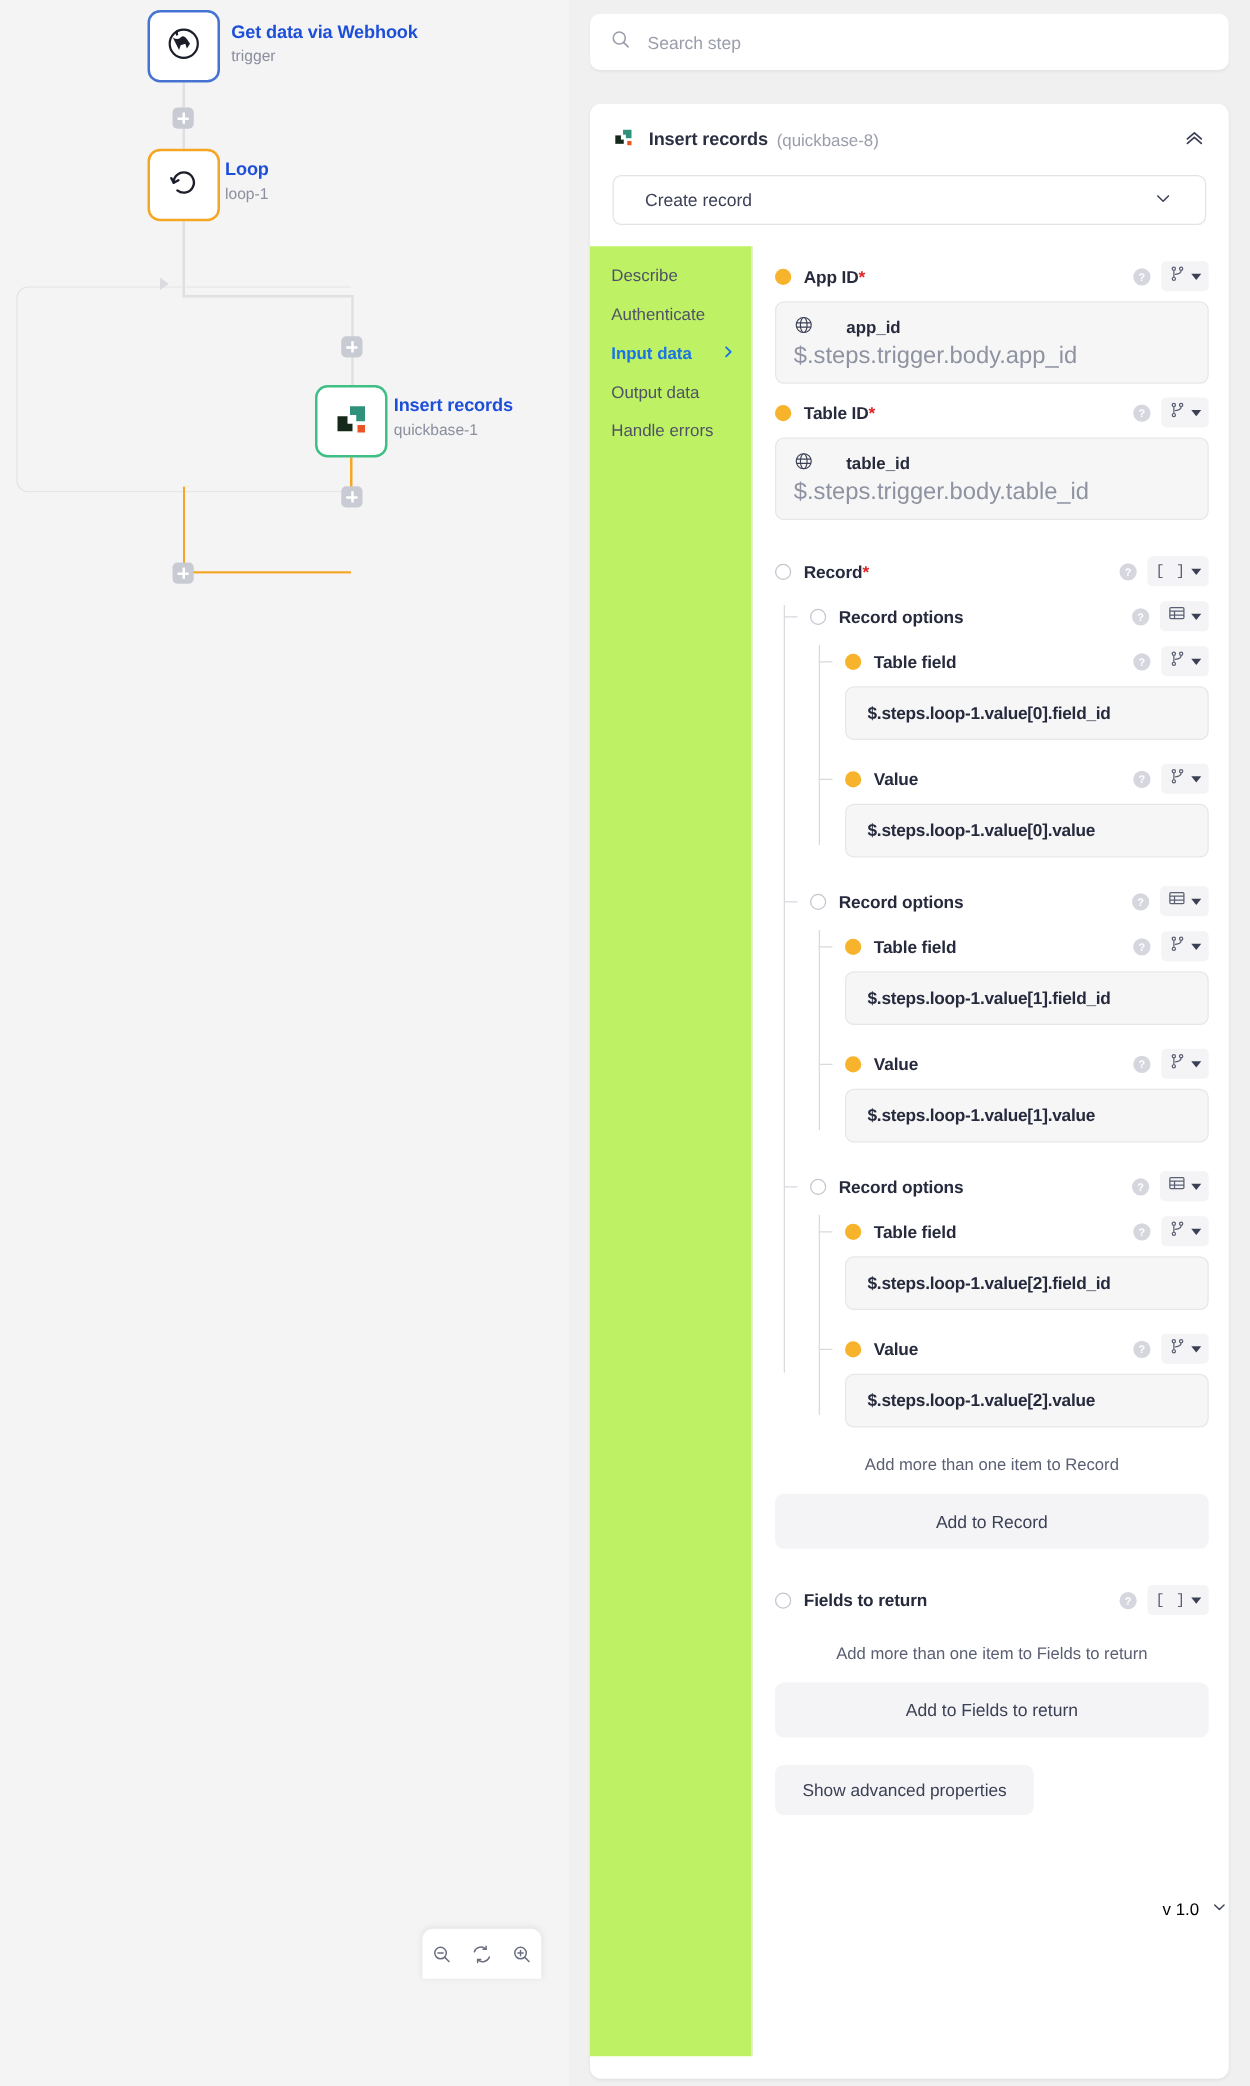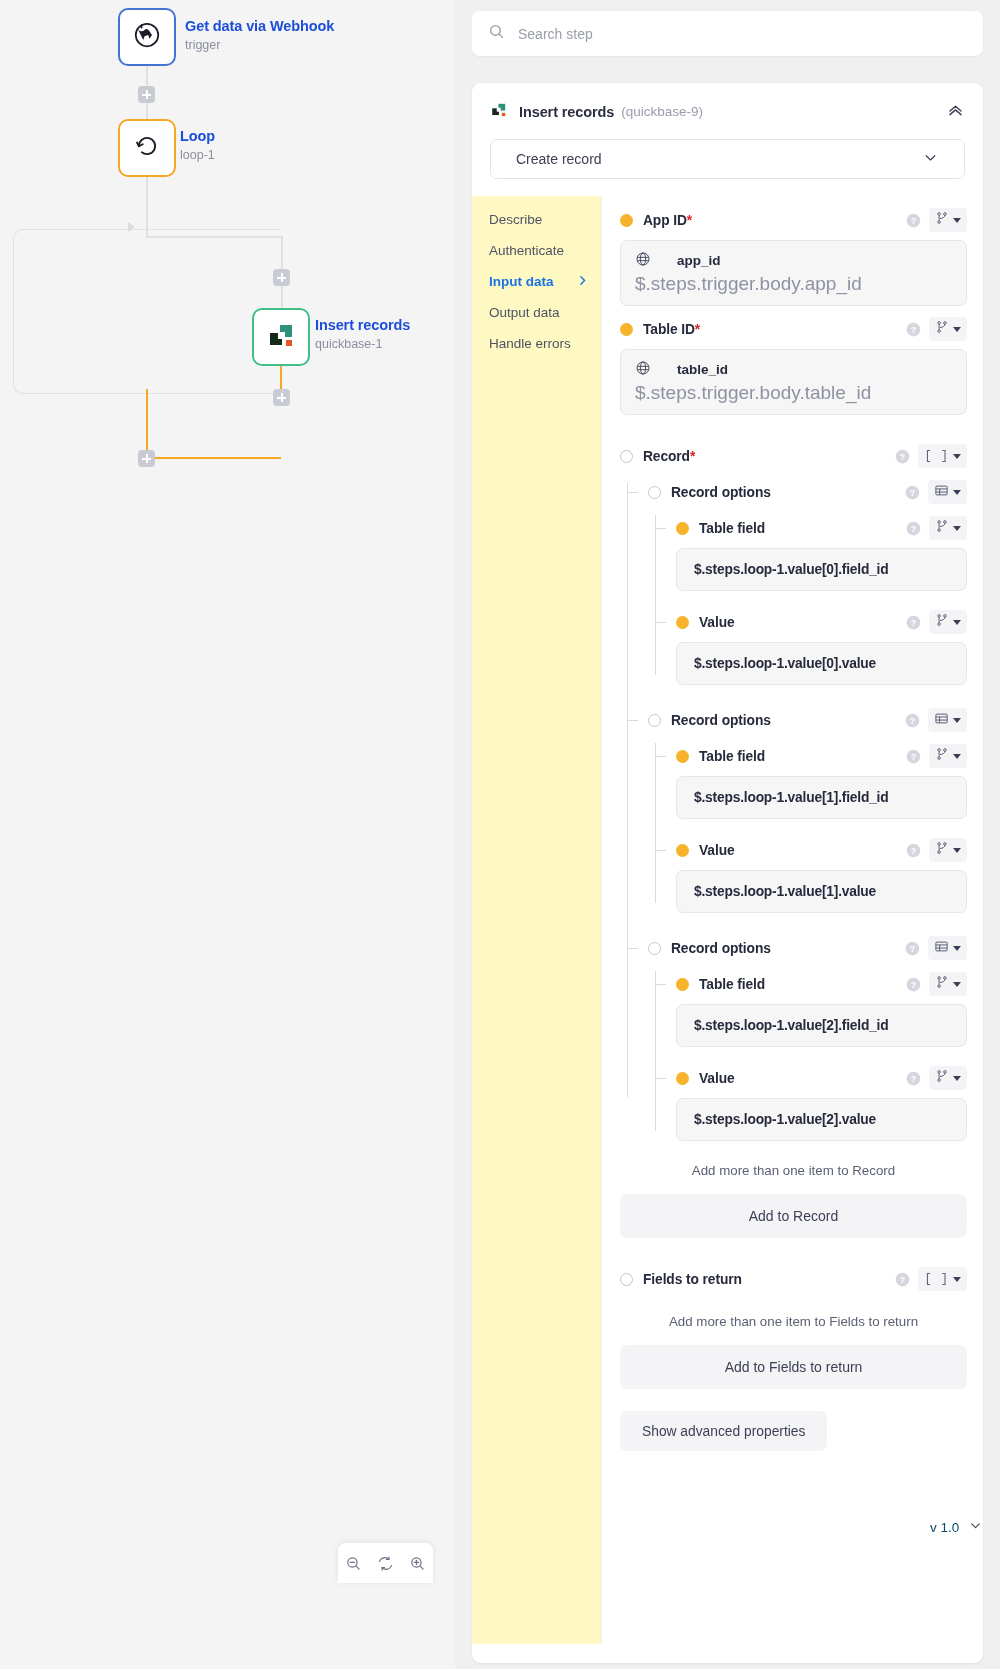--- a/index.html
+++ b/index.html
@@ -138,21 +138,21 @@
     cursor: pointer;
   }
   .action-select .chev { margin-left: auto; }
 
   .body { display: flex; margin-top: 17px; height: 1448px; }
   .nav {
     width: 130px;
     border-right: 1px solid #ececee;
     padding-top: 8px;
     flex: none;
-    background: #fef9c3;
+    background: #bef264;
   }
   .nav-item {
     font-size: 13.5px; color: #4e5264;
     padding: 8px 0 8px 17px;
     display: flex; align-items: center;
     cursor: pointer;
   }
   .nav-item.active { color: #1a73e8; font-weight: 700; }
   .nav-item .arr { margin-left: auto; margin-right: 13px; color: #1a73e8; font-size: 13px; }
 
@@ -226,21 +226,21 @@
     border-radius: 7px;
     height: 40px;
     display: inline-flex; align-items: center; justify-content: center;
     font-size: 13.8px; color: #3c4055;
     padding: 0 22px;
     cursor: pointer;
   }
   .version {
     position: absolute; left: 475px; top: 1518px;
     display: flex; align-items: center; gap: 9px;
-    font-size: 13.5px; color: #0c4a6e;
+    font-size: 13.5px; color: #000000;
     cursor: pointer;
   }
 </style>
 </head>
 <body>
 
 <div class="app">
 
   <div class="canvas">
 
@@ -346,21 +346,21 @@
       <div class="card-head">
         <span>
           <svg width="18" height="18" viewBox="0 0 32 32">
             <rect x="15" y="5" width="12" height="12" fill="#2f9179"></rect>
             <rect x="4" y="13" width="12" height="12" fill="#14291a"></rect>
             <rect x="12" y="12" width="7" height="7" fill="#ffffff"></rect>
             <rect x="21" y="21" width="6" height="6" fill="#eb5424"></rect>
           </svg>
         </span>
         <span class="name">Insert records</span>
-        <span class="inst">(quickbase-9)</span>
+        <span class="inst">(quickbase-8)</span>
         <span class="chev-up">
           <svg width="19" height="19" viewBox="0 0 24 24" fill="none" stroke="#3c4055" stroke-width="1.8" stroke-linecap="round" stroke-linejoin="round">
             <path d="M5 14 L12 8 L19 14"></path>
               <path d="M5 18.5 L12 12.5 L19 18.5"></path>
           </svg>
         </span>
       </div>
 
       <div class="action-select">
         <span>Create record</span>

